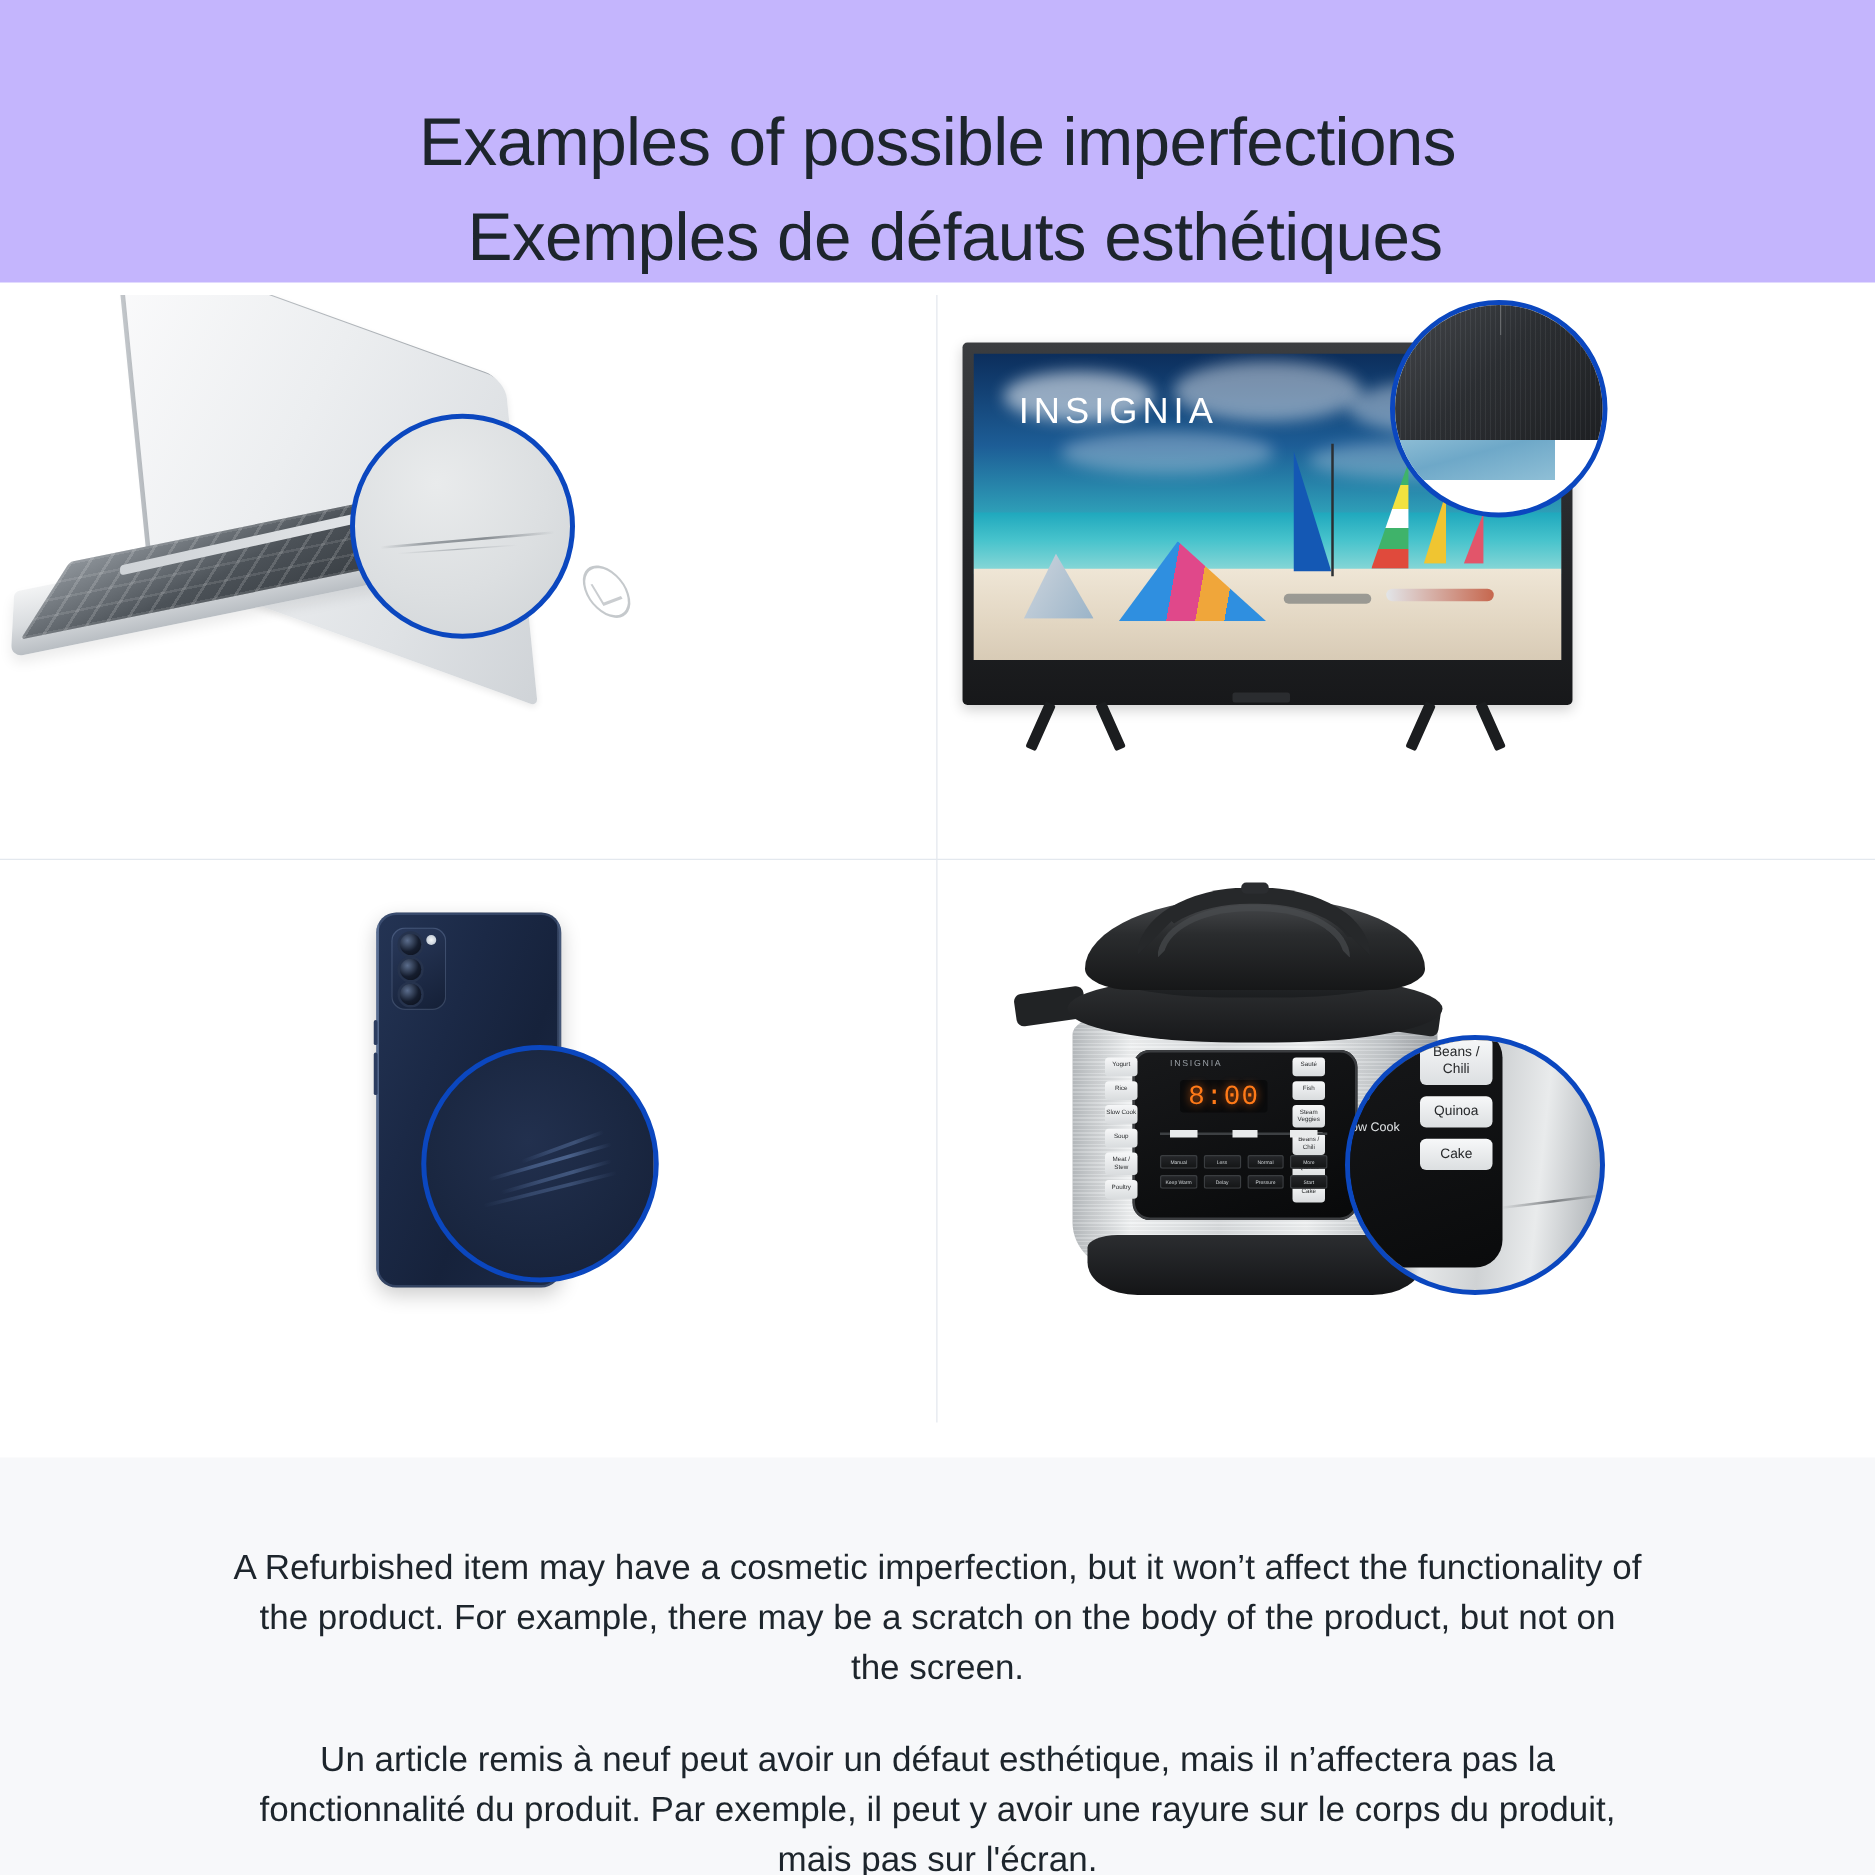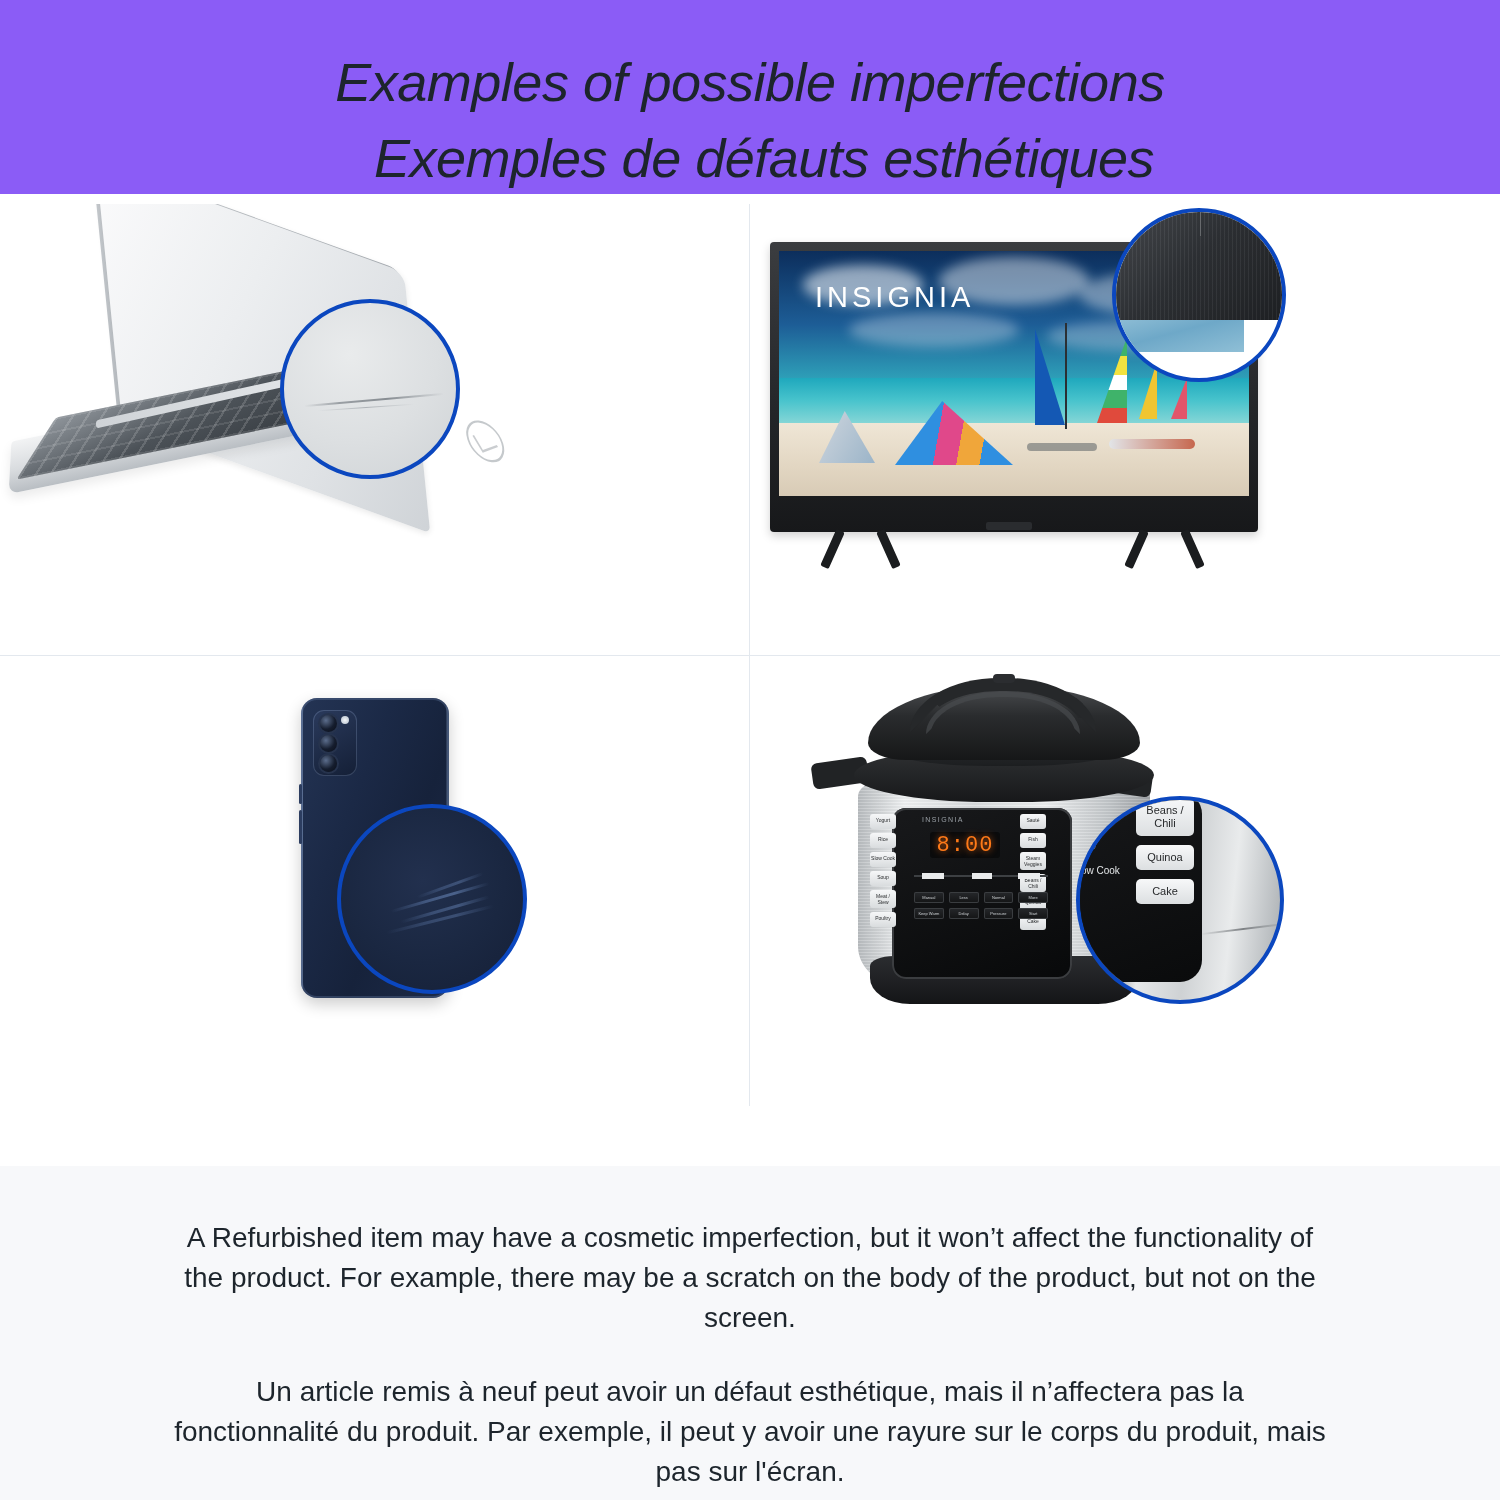--- a/index.html
+++ b/index.html
@@ -12,24 +12,23 @@
     height: 1500px;
     font-family: "Liberation Sans", sans-serif;
     color: #1d252c;
     overflow: hidden;
     position: relative;
   }
 
   
   .header {
     width: 100%;
-    padding-top: 46px;
+    padding-top: 78px;
     text-align: center;
-    background: #8b5cf6;
-    font-style: italic;
+    background: #c4b5fd;
   }
   .header h1 {
     margin: 0;
     font-weight: 400;
     font-size: 54px;
     line-height: 72px;
     letter-spacing: -0.5px;
     color: #1d252c;
   }
   .header h1.sub {
@@ -343,21 +342,21 @@
   .ck-pot:before{
     content:"";position:absolute;left:0;top:0;width:100%;height:100%;
     background:repeating-linear-gradient(0deg, rgba(255,255,255,.16) 0 1px, rgba(0,0,0,.03) 1px 3px);
   }
   .ck-foot{
     position:absolute;left:120px;top:300px;width:268px;height:48px;
     background:linear-gradient(180deg,#2b2d30 0%,#141517 100%);
     border-radius:24px 24px 40px 40px / 10px 10px 26px 26px;
   }
   .ck-panel{
-    position:absolute;left:142px;top:152px;width:180px;height:171px;
+    position:absolute;left:156px;top:152px;width:180px;height:136px;
     background:linear-gradient(160deg,#18191b,#08090a);
     border-radius:14px;
     box-shadow:inset 0 0 0 2px #3b3d40;
   }
   .ck-brand{
     position:absolute;left:30px;top:8px;color:#9aa0a6;font-size:7px;letter-spacing:1.4px;
   }
   .ck-display{
     position:absolute;left:38px;top:24px;width:70px;height:26px;
     background:#0a0b0c;border-radius:3px;
@@ -422,21 +421,21 @@
   .footer{
     position:absolute;
     left:0; top:1166px;
     width:1500px; height:334px;
     background:#f7f8fa;
   }
   .footer .inner{
     width:1160px;margin:0 auto;padding-top:52px;text-align:center;
   }
   .footer p{
-    margin:0;
+    margin:16px;
     font-size:28px;
     line-height:40px;
     color:#1d252c;
     font-weight:400;
   }
   .footer p.fr{
     margin-top:34px;
   }
 </style>
 </head>

